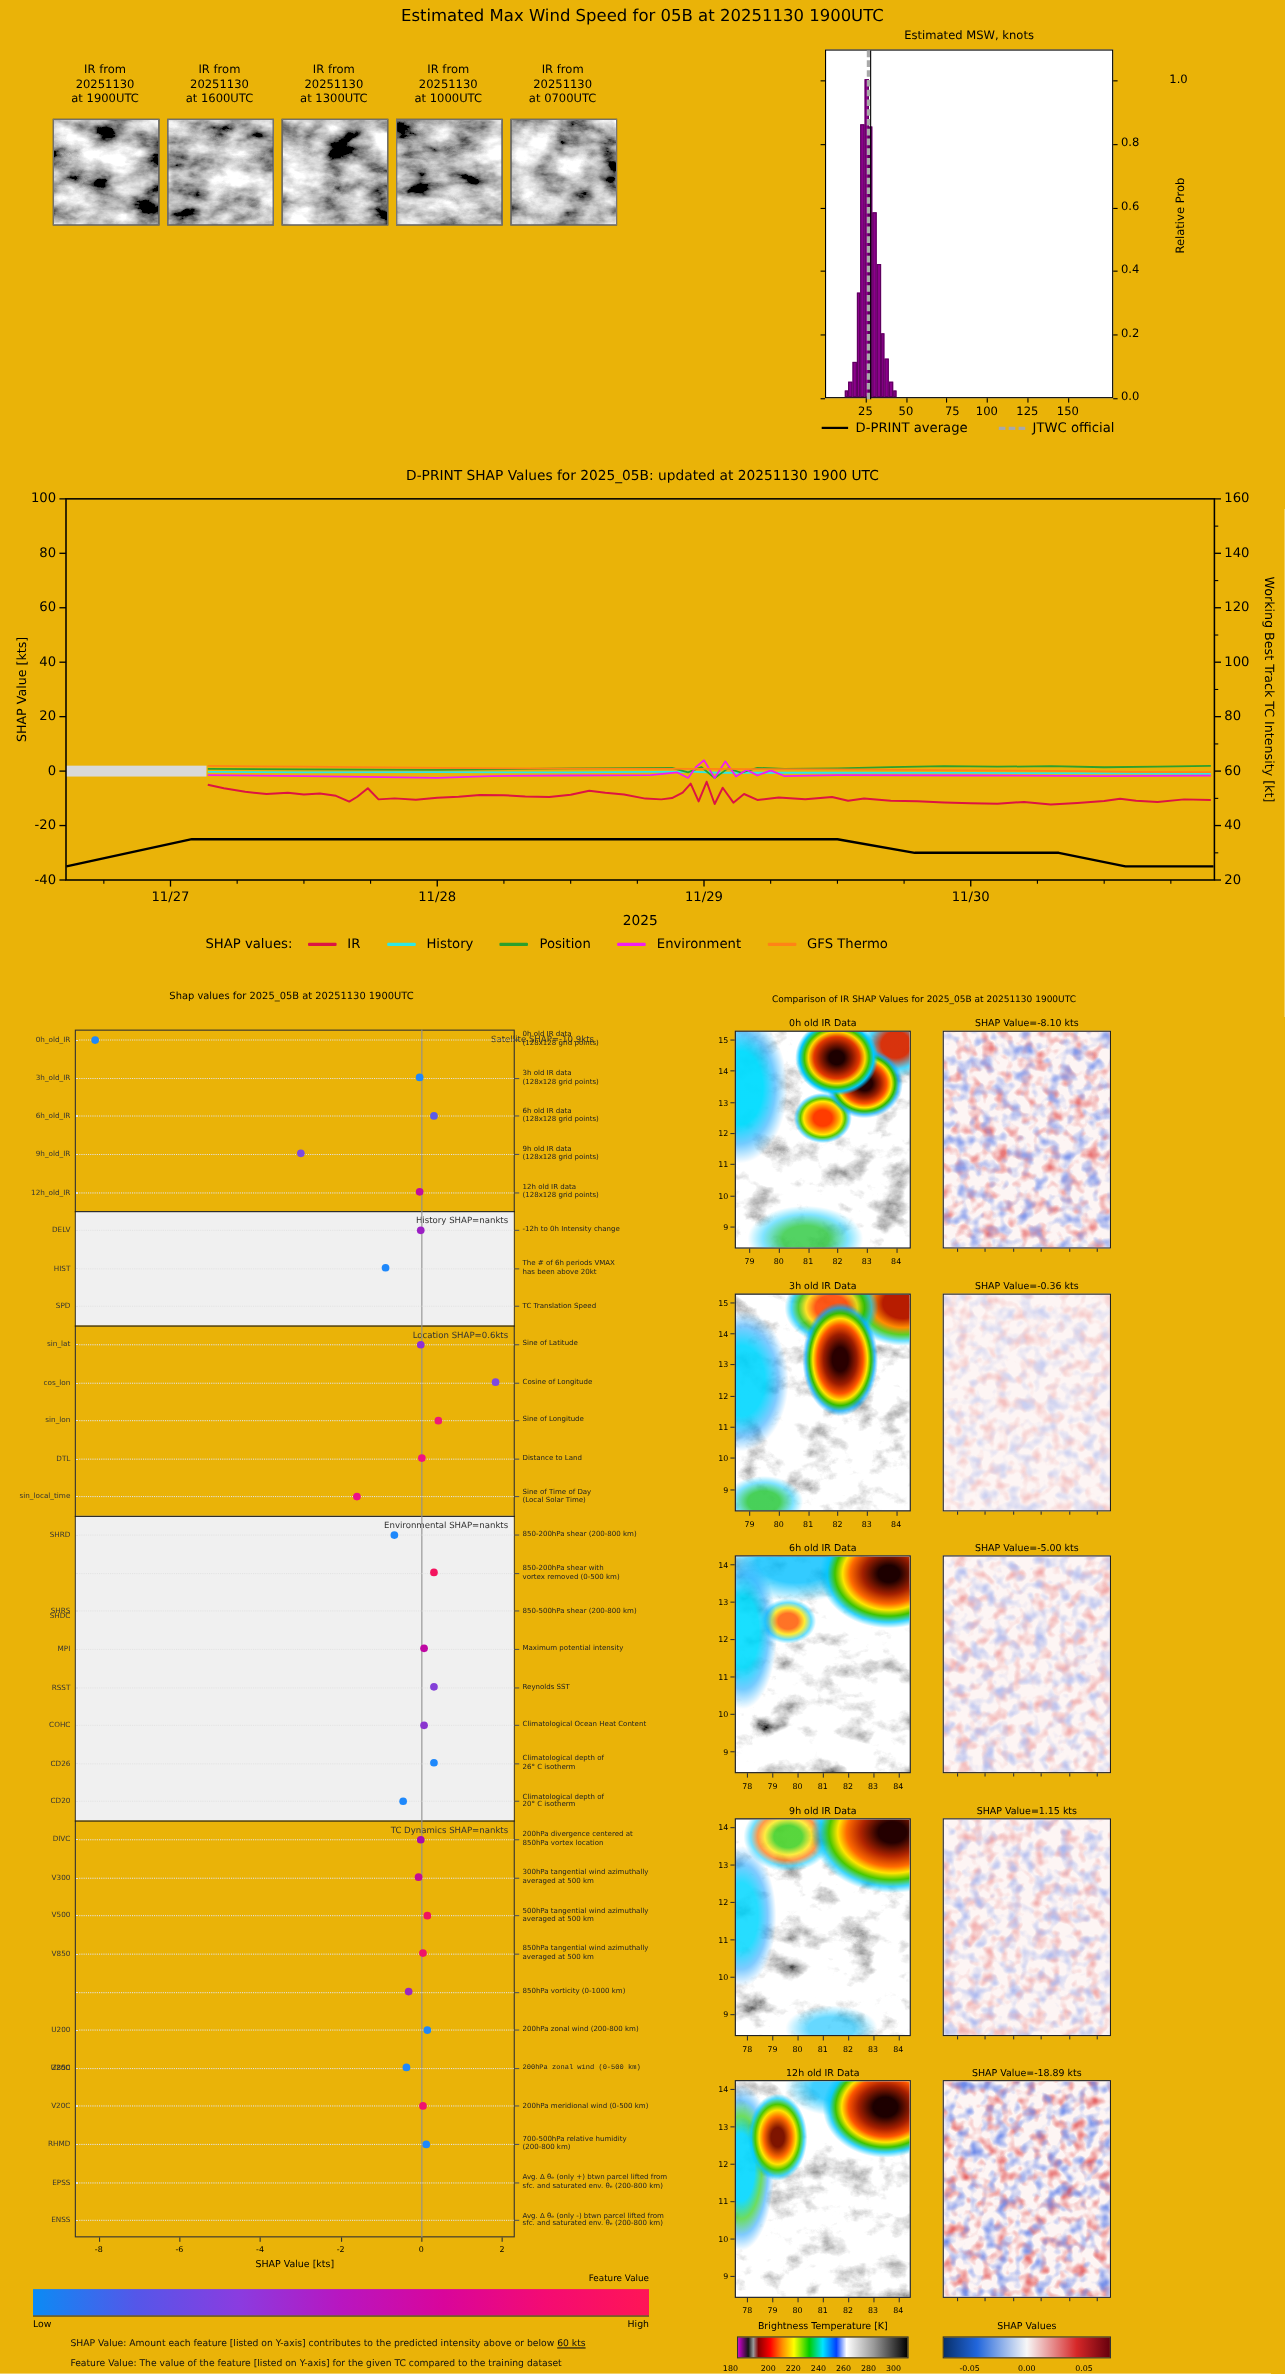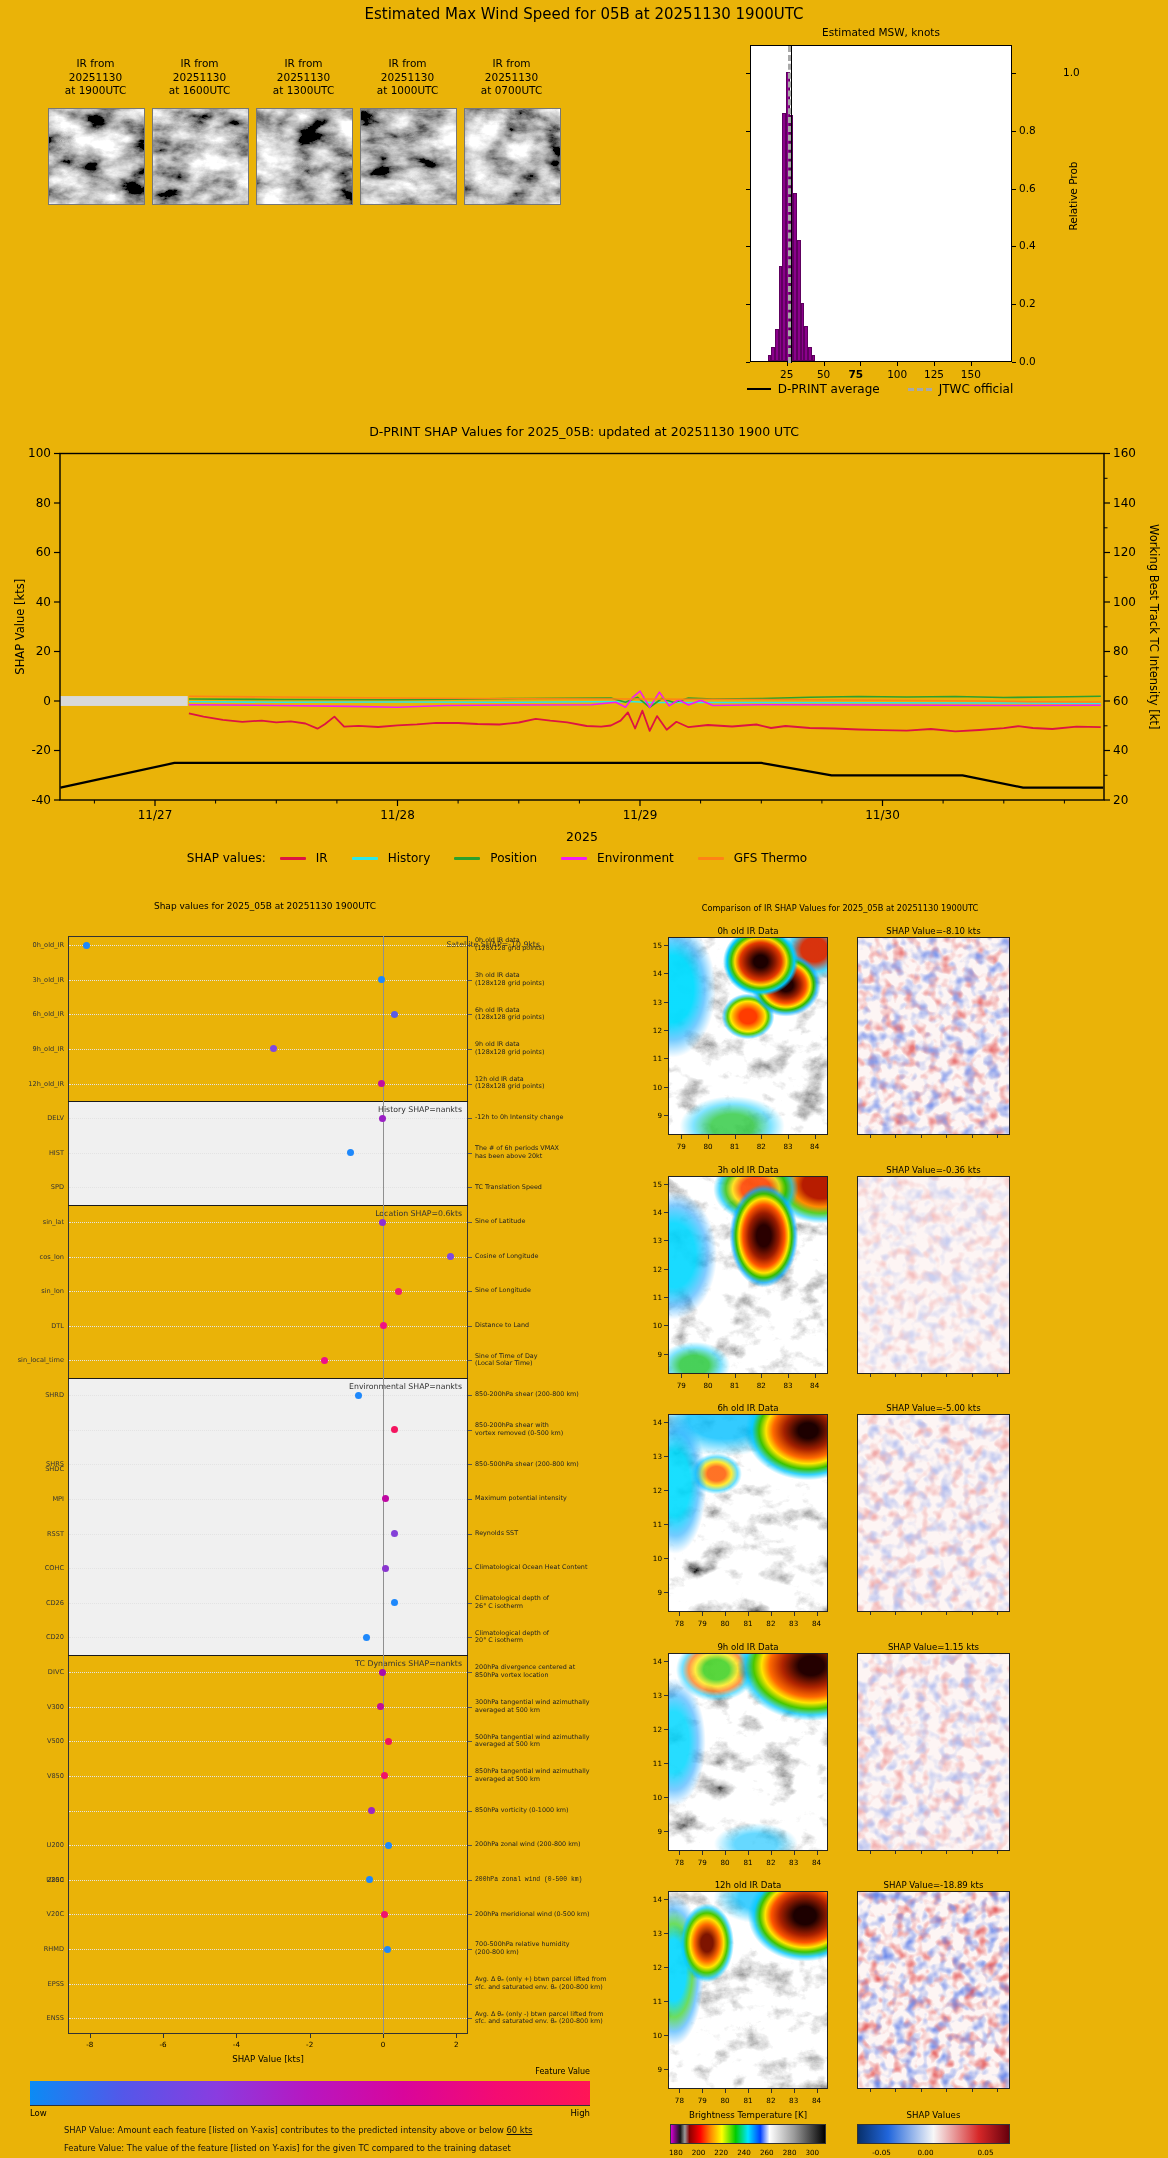--- a/index.html
+++ b/index.html
@@ -157,21 +157,21 @@
       <div class="abs" style="left:1012px;top:304.2px;width:4px;border-top:1.2px solid #000;"></div>
       <div class="tick-lab" style="left:1019px;top:297.2px;">0.2</div>
       <div class="abs" style="left:746px;top:362.0px;width:4px;border-top:1.2px solid #000;"></div>
       <div class="abs" style="left:1012px;top:362.0px;width:4px;border-top:1.2px solid #000;"></div>
       <div class="tick-lab" style="left:1019px;top:355.0px;">0.0</div>
       <div class="abs" style="left:786.8px;top:362px;height:4px;border-left:1.2px solid #000;"></div>
       <div class="tick-lab" style="left:774.8px;top:368px;width:24px;text-align:center;">25</div>
       <div class="abs" style="left:823.6px;top:362px;height:4px;border-left:1.2px solid #000;"></div>
       <div class="tick-lab" style="left:811.6px;top:368px;width:24px;text-align:center;">50</div>
       <div class="abs" style="left:860.4px;top:362px;height:4px;border-left:1.2px solid #000;"></div>
-      <div class="tick-lab" style="left:848.4px;top:368px;width:24px;text-align:left;font-weight:bold;">75</div>
+      <div class="tick-lab" style="left:848.4px;top:368px;width:24px;text-align:right;">75</div>
       <div class="abs" style="left:897.2px;top:362px;height:4px;border-left:1.2px solid #000;"></div>
       <div class="tick-lab" style="left:885.2px;top:368px;width:24px;text-align:center;">100</div>
       <div class="abs" style="left:934.0px;top:362px;height:4px;border-left:1.2px solid #000;"></div>
       <div class="tick-lab" style="left:922.0px;top:368px;width:24px;text-align:center;">125</div>
       <div class="abs" style="left:970.8px;top:362px;height:4px;border-left:1.2px solid #000;"></div>
       <div class="tick-lab" style="left:958.8px;top:368px;width:24px;text-align:center;">150</div>
     </div>
   <div class="abs t-hist rot-l" style="left:1028px;top:190px;width:90px;text-align:center;">Relative Prob</div>
   <div class="abs leg-row" style="left:600px;top:382px;width:560px;">
     <span class="swatch"></span>
@@ -742,27 +742,27 @@
     <rect width="100%" height="100%" filter="url(#sb20)"></rect>
         </svg></div>
       <div class="abs" style="left:869.8px;top:2089.4px;height:3px;border-left:1px solid #333;"></div>
       <div class="abs" style="left:895.3px;top:2089.4px;height:3px;border-left:1px solid #333;"></div>
       <div class="abs" style="left:920.8px;top:2089.4px;height:3px;border-left:1px solid #333;"></div>
       <div class="abs" style="left:946.3px;top:2089.4px;height:3px;border-left:1px solid #333;"></div>
       <div class="abs" style="left:971.8px;top:2089.4px;height:3px;border-left:1px solid #333;"></div>
       <div class="abs" style="left:997.3px;top:2089.4px;height:3px;border-left:1px solid #333;"></div>
       <div class="maplab ctr" style="left:668px;top:2110px;width:160px;">Brightness Temperature [K]</div>
       <div class="cbar" style="left:670px;top:2124px;width:156px;height:20px;background:linear-gradient(90deg,#d400d4 0%,#141414 6%,#9a9a9a 9%,#8b0000 12%,#ff0000 19%,#ff8c00 26%,#ffff00 33%,#00cc00 42%,#00e5ff 50%,#0040ff 58%,#ffffff 64%,#9a9a9a 80%,#000000 100%);"></div>
-      <div class="tlab7" style="left:669px;top:2148px;width:24px;text-align:left;">180</div>
+      <div class="tlab7" style="left:652px;top:2148px;width:24px;text-align:center;">180</div>
       <div class="tlab7" style="left:686.5px;top:2148px;width:24px;text-align:center;">200</div>
       <div class="tlab7" style="left:709.2px;top:2148px;width:24px;text-align:center;">220</div>
       <div class="tlab7" style="left:732.0px;top:2148px;width:24px;text-align:center;">240</div>
       <div class="tlab7" style="left:754.8px;top:2148px;width:24px;text-align:center;">260</div>
       <div class="tlab7" style="left:777.6px;top:2148px;width:24px;text-align:center;">280</div>
       <div class="tlab7" style="left:800.3px;top:2148px;width:24px;text-align:center;">300</div>
       <div class="maplab ctr" style="left:857px;top:2110px;width:153px;">SHAP Values</div>
       <div class="cbar" style="left:857px;top:2124px;width:153px;height:20px;background:linear-gradient(90deg,#08306b 0%,#2166dc 20%,#f7f7f7 50%,#d62728 80%,#67000d 100%);"></div>
       <div class="tlab7" style="left:865.5px;top:2148px;width:32px;text-align:center;">-0.05</div>
-      <div class="tlab7" style="left:917.5px;top:2148px;width:32px;">0.00</div>
+      <div class="tlab7" style="left:917.5px;top:2148px;width:32px;text-align:center;">0.00</div>
       <div class="tlab7" style="left:969.5px;top:2148px;width:32px;text-align:center;">0.05</div>
     </div>
 
 </div>
 
 </body></html>

